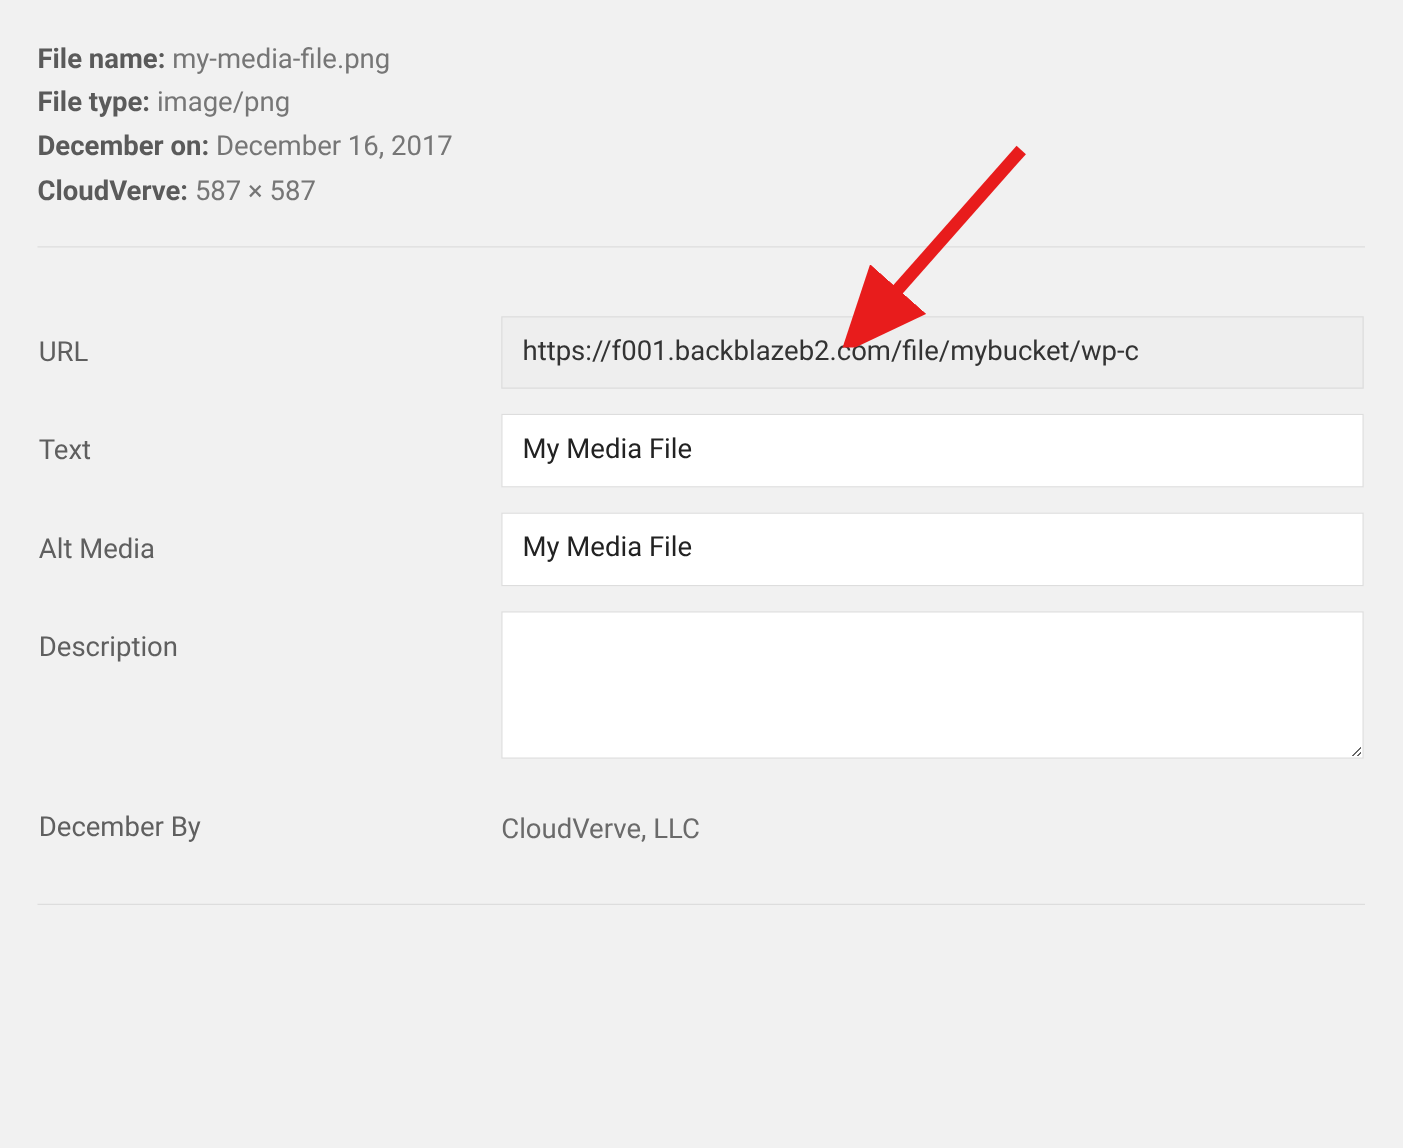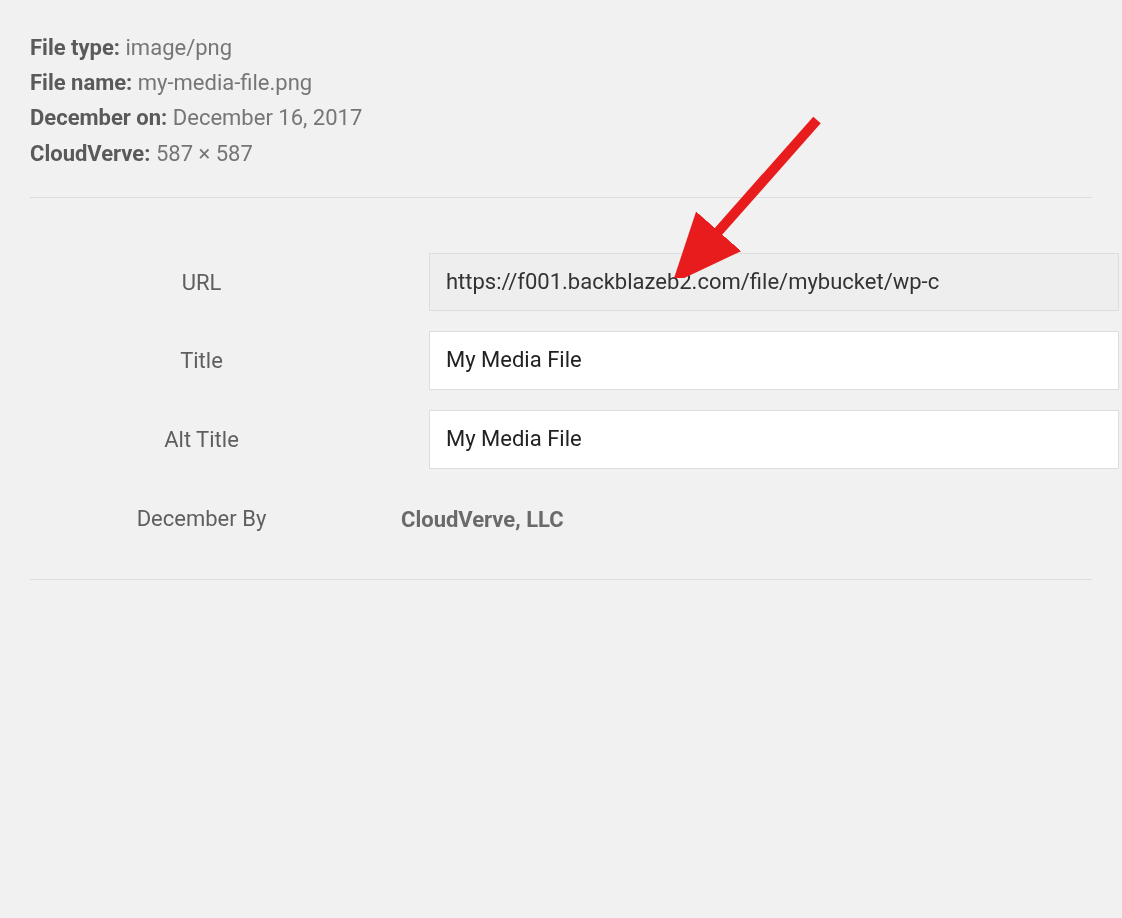--- a/index.html
+++ b/index.html
@@ -26,57 +26,56 @@
     }
     .meta-label {
       font-weight: 700;
       color: #5a5a5a;
     }
     .meta-value { color: #767676; }
     .form-table { width: 100%; border-collapse: separate; border-spacing: 0 18px; }
     .form-table td { vertical-align: top; }
     .form-label-cell {
       width: 370px;
-      text-align: center;
+      text-align: left;
       padding-right: 28px;
       padding-top: 18px;
       color: #5f5f5f;
       font-weight: 400;
     }
     .field-cell { }
     input[type="text"].wp-input,
     .readonly-input {
       width: 100%;
       font-size: 22px;
       padding: 14px 16px;
       border: 1px solid #ddd;
       background: #fff;
       color: #222;
       font-family: inherit;
       line-height: 1.3;
-      margin-left: 28px;
     }
     .readonly-input {
       background: #eee;
       color: #333;
       white-space: nowrap;
       overflow: hidden;
     }
     textarea.wp-textarea {
       width: 100%;
       font-size: 22px;
       padding: 12px 14px;
       border: 1px solid #ddd;
       background: #fff;
       color: #222;
       font-family: inherit;
       height: 118px;
       resize: both;
     }
-    .static-value { color: #6a6a6a; padding-top: 18px; font-weight: bold; }
+    .static-value { color: #6a6a6a; padding-top: 18px; }
     .actions {
       border-top: 1px solid #ddd;
       padding-top: 26px;
       margin-top: 28px;
       font-size: 22px;
     }
     .arrow-anno {
       position: absolute;
       left: 672px;
       top: 108px;
@@ -94,26 +93,26 @@
     <defs>
       <marker id="ahead" markerWidth="10" markerHeight="10" refX="2.5" refY="3" orient="auto">
         <path d="M0,0 L0,6 L7,3 z" fill="#E81C1C"></path>
       </marker>
     </defs>
     <line x1="145" y1="12" x2="30" y2="142" stroke="#E81C1C" stroke-width="10" marker-end="url(#ahead)"></line>
   </svg>
 
   <div class="meta-block">
     <div>
+      <span class="meta-label">File name:</span>
+      <span class="meta-value">my-media-file.png</span>
+    </div>
+    <div>
       <span class="meta-label">File type:</span>
       <span class="meta-value">image/png</span>
-    </div>
-    <div>
-      <span class="meta-label">File name:</span>
-      <span class="meta-value">my-media-file.png</span>
     </div>
     <div>
       <span class="meta-label">December on:</span>
       <span class="meta-value">December 16, 2017</span>
     </div>
     <div>
       <span class="meta-label">CloudVerve:</span>
       <span class="meta-value">587 × 587</span>
     </div>
   </div>
@@ -123,32 +122,40 @@
         <tr>
       <td class="form-label-cell">
         <span>URL</span>
       </td>
       <td class="field-cell">
         <input type="text" readonly="" class="readonly-input" value="https://f001.backblazeb2.com/file/mybucket/wp-c" style="">
       </td>
     </tr>
     <tr>
       <td class="form-label-cell">
-        <span>Title</span>
+        <span>Text</span>
       </td>
       <td class="field-cell">
         <input type="text" class="wp-input" value="My Media File" style="">
       </td>
     </tr>
     <tr>
       <td class="form-label-cell">
-        <span>Alt Title</span>
+        <span>Alt Media</span>
       </td>
       <td class="field-cell">
         <input type="text" class="wp-input" value="My Media File" style="">
+      </td>
+    </tr>
+    <tr>
+      <td class="form-label-cell">
+        <span>Description</span>
+      </td>
+      <td class="field-cell">
+        <textarea class="wp-textarea" style=""></textarea>
       </td>
     </tr>
     <tr>
       <td class="form-label-cell">
         <span>December By</span>
       </td>
       <td class="field-cell">
         <div class="static-value">CloudVerve, LLC</div>
       </td>
     </tr>

